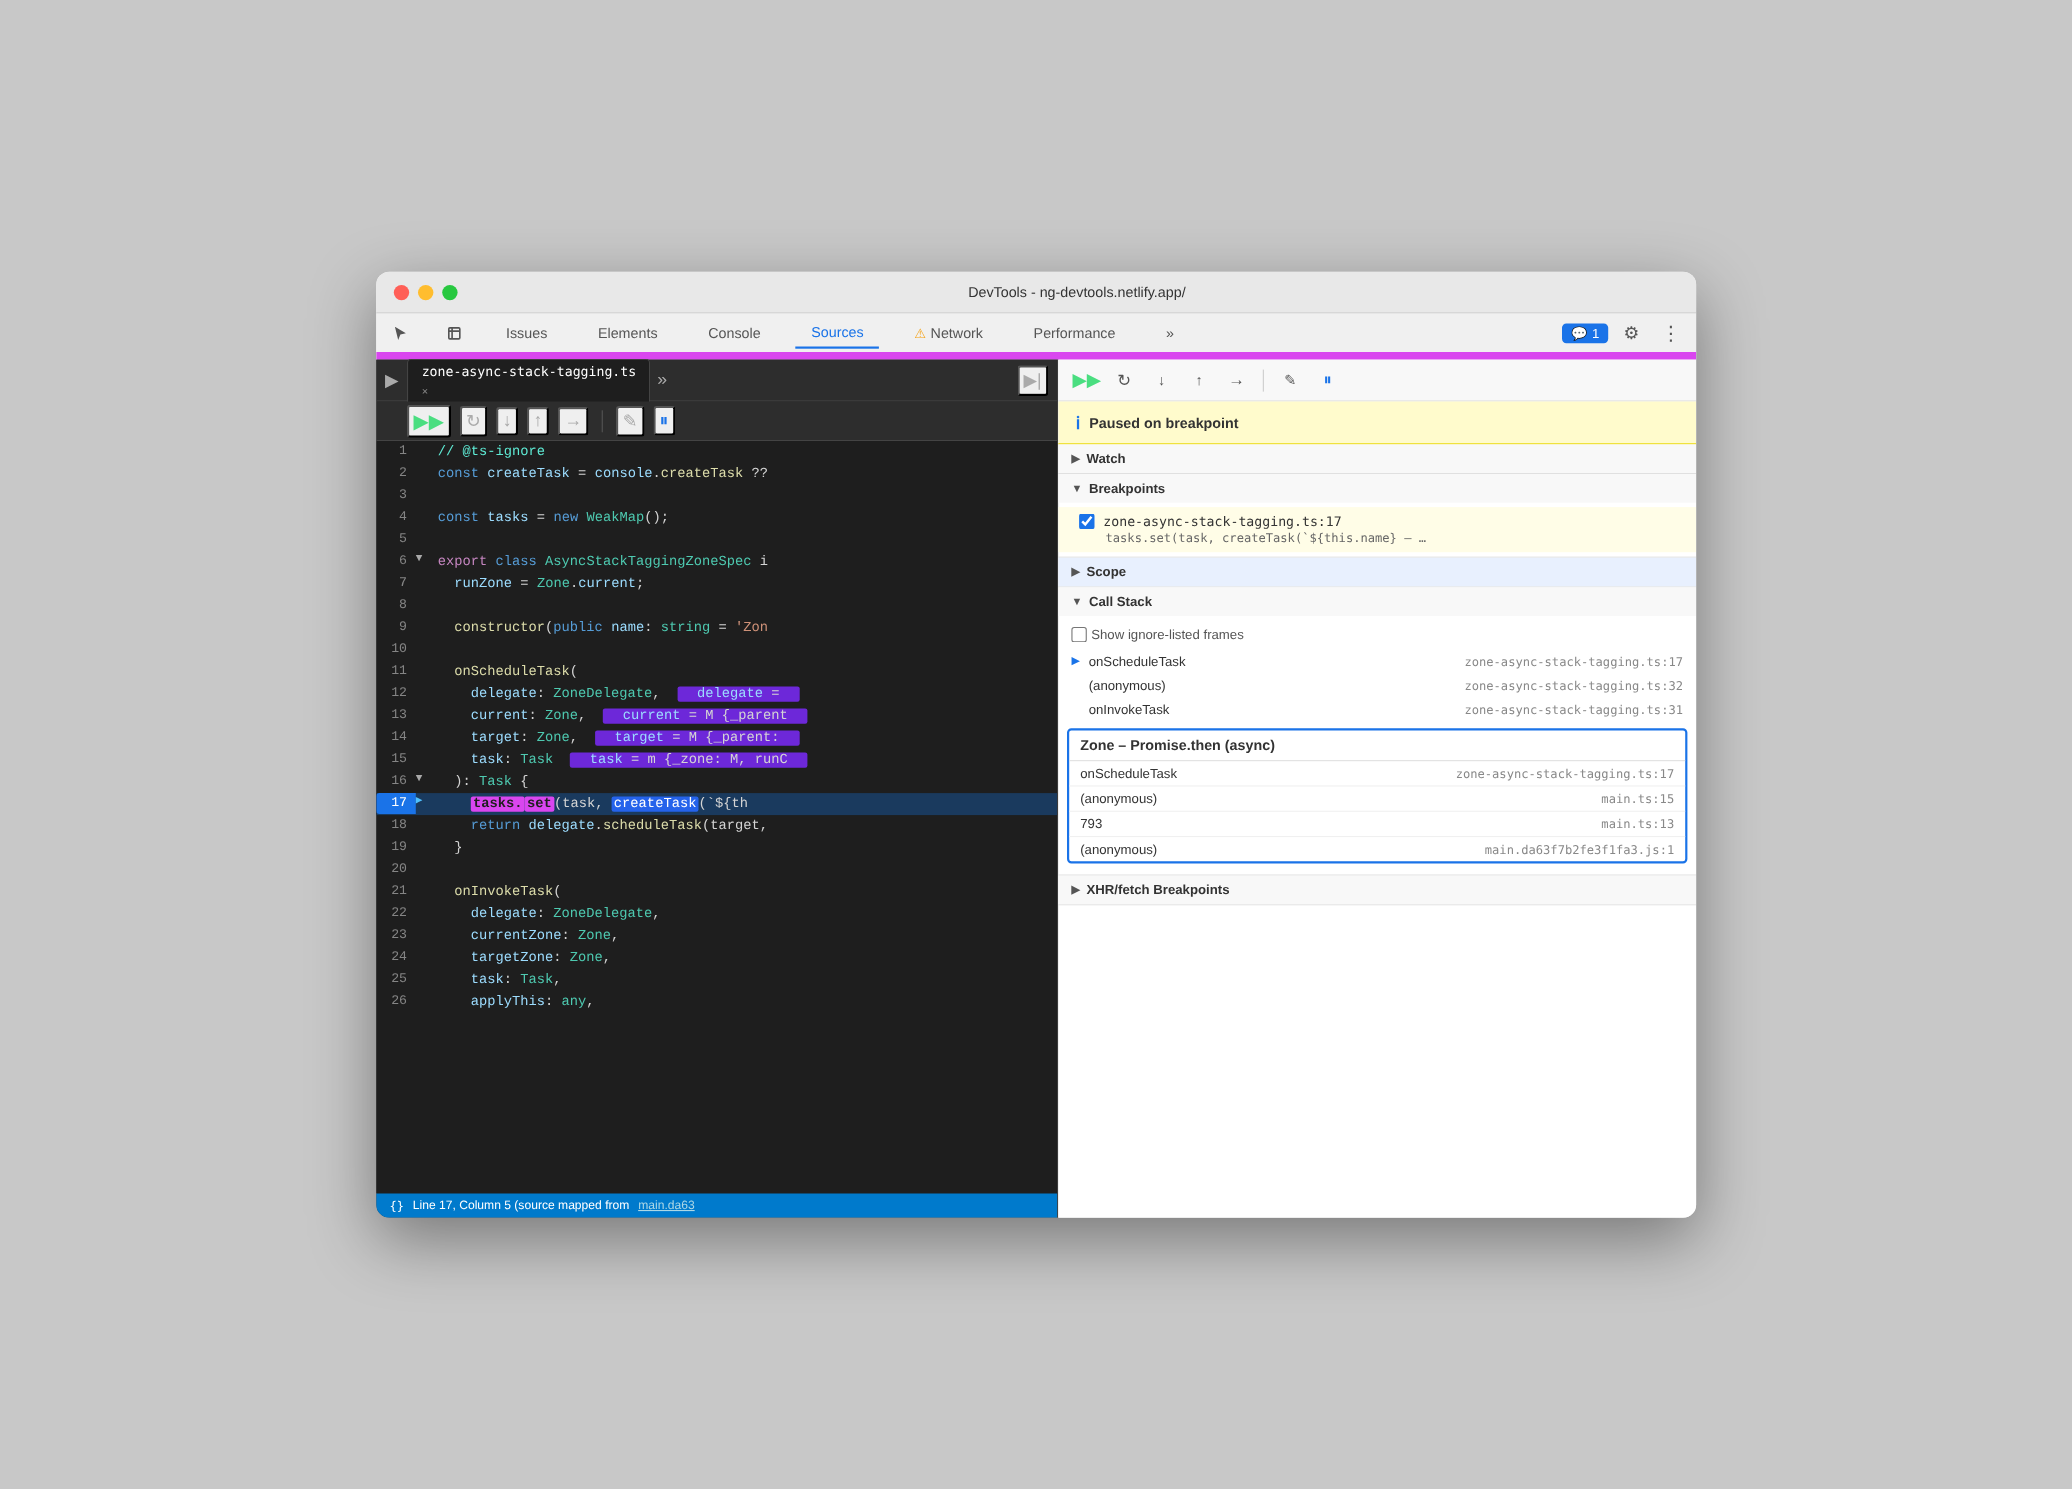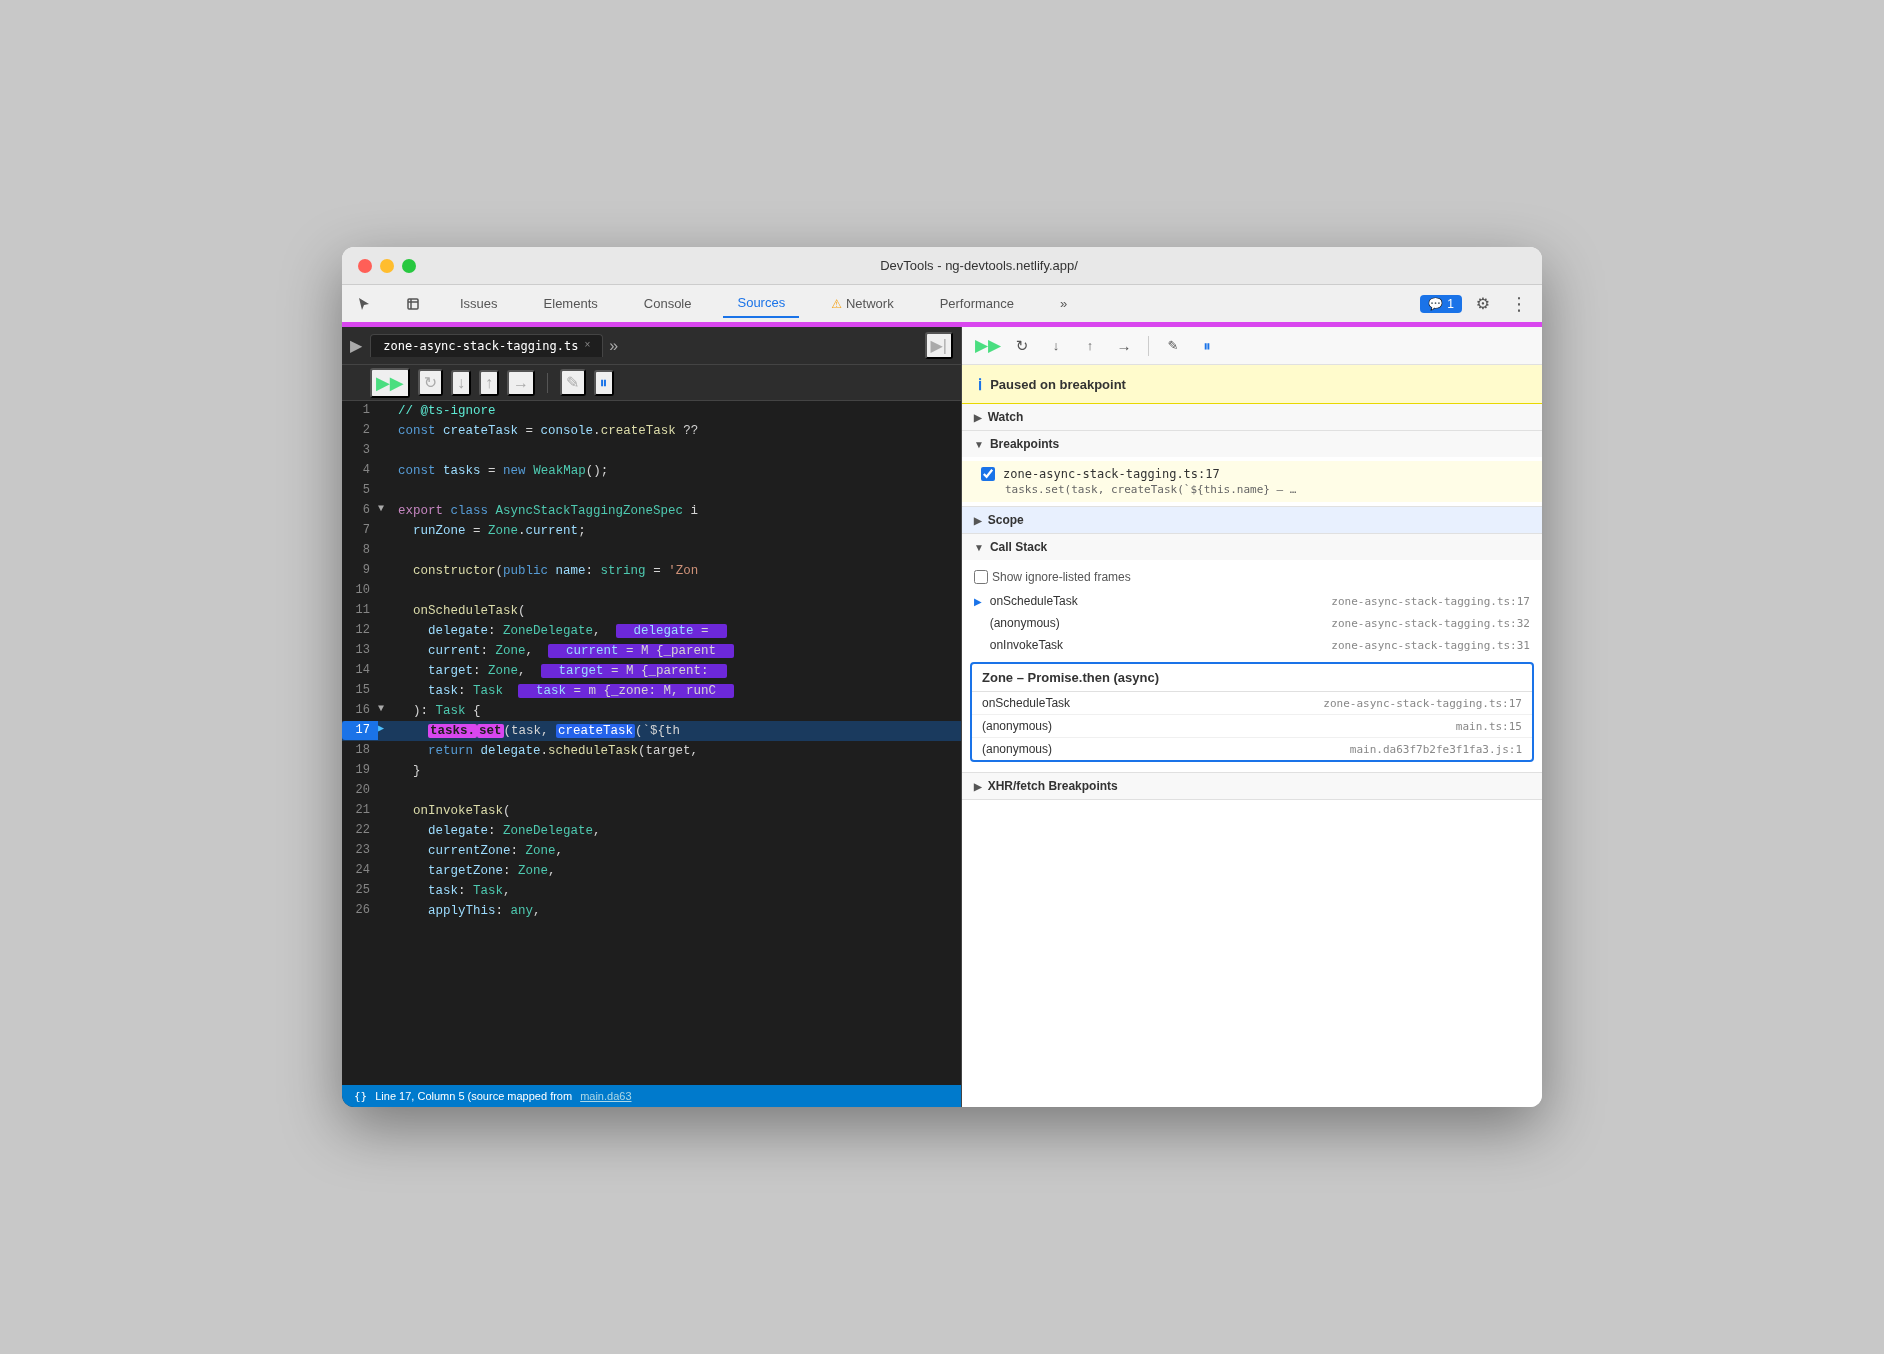--- a/index.html
+++ b/index.html
@@ -37,21 +37,21 @@
     .tl-green { background: #28c840; }
     .title-text {
       flex: 1;
       text-align: center;
       font-size: 13px;
       color: #333;
       font-weight: 500;
     }
     .devtools-nav {
       background: #f0f0f0;
-      border-bottom: 5px solid #d946ef;
+      border-bottom: 7px solid #d946ef;
       display: flex;
       align-items: center;
       height: 42px;
       padding: 0 8px;
       gap: 18px;
     }
     .nav-icon-btn {
       width: 30px; height: 30px;
       display: flex; align-items: center; justify-content: center;
       border-radius: 4px;
@@ -111,20 +111,21 @@
     .code-tab {
       display: flex; align-items: flex-start; gap: 6px;
       padding: 4px 12px;
       font-size: 12px;
       color: #ccc;
       background: #1e1e1e;
       border-radius: 4px 4px 0 0;
       border: 1px solid #444;
       border-bottom: none;
       cursor: pointer;
+      flex-direction: column;
     }
     .code-tab.active { color: #fff; background: #1e1e1e; }
     .close-btn { color: #888; font-size: 10px; }
     .code-toolbar {
       background: #2d2d2d;
       display: flex;
       align-items: center;
       height: 36px;
       padding: 0 12px;
       gap: 8px;
@@ -671,20 +672,24 @@
             <div class="async-header">Zone – Promise.then (async)</div>
             <div class="async-item">
               <span class="async-func">onScheduleTask</span>
               <span class="async-file">zone-async-stack-tagging.ts:17</span>
             </div>
             <div class="async-item">
               <span class="async-func">(anonymous)</span>
               <span class="async-file">main.ts:15</span>
             </div>
             <div class="async-item">
+              <span class="async-func">793</span>
+              <span class="async-file">main.ts:13</span>
+            </div>
+            <div class="async-item">
               <span class="async-func">(anonymous)</span>
               <span class="async-file">main.da63f7b2fe3f1fa3.js:1</span>
             </div>
           </div>
         </div>
       </div>
 
       <div class="section xhr-section">
         <div class="section-header">
           <span class="section-arrow">▶</span>

